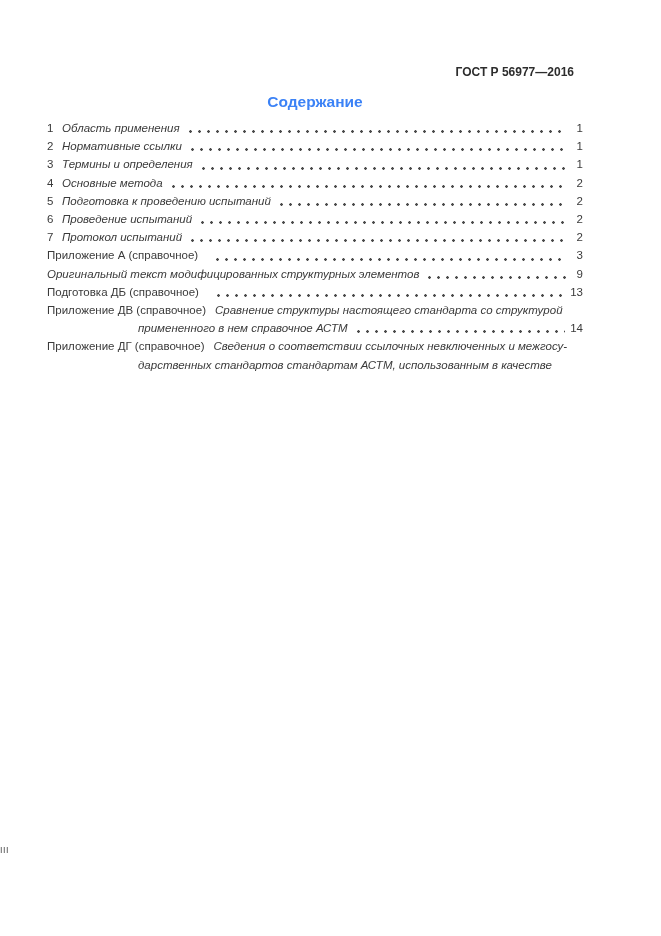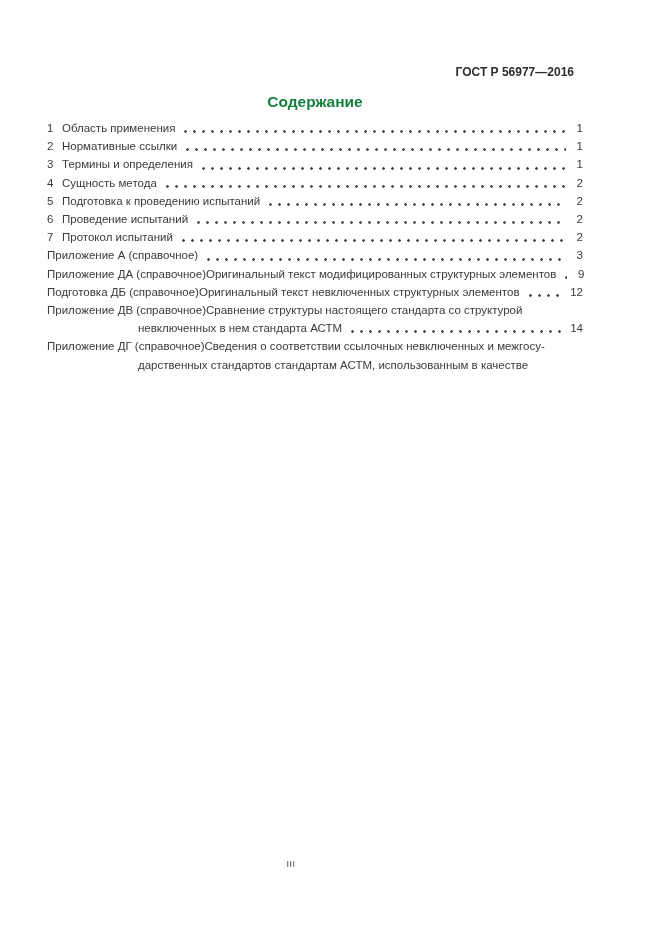--- a/index.html
+++ b/index.html
@@ -15,45 +15,45 @@
   }
   .doc-code {
     position:absolute; top:65px; left:0; right:78px;
     text-align:right;
     font-size:12px; font-weight:bold; color:#2d2d2d;
     line-height:14px;
   }
   .toc-title {
     position:absolute; top:92px; left:47px; width:536px;
     text-align:center;
-    font-size:15.5px; font-weight:bold; color:#15803d;
+    font-size:15.5px; font-weight:bold; color:#3b82f6;
     line-height:20px;
   }
   .toc {
     position:absolute; top:119px; left:47px; width:536px;
     font-size:11.5px; line-height:18.2px; color:#3a3a3a;
   }
   .row { display:flex; align-items:stretch; }
   .num { flex:0 0 15px; }
-  .label { white-space:nowrap; }
-  .text { white-space:nowrap; }
+  .label { white-space:nowrap; margin-right:9px; }
+  .text { white-space:nowrap;font-style:italic; }
   .cont { padding-left:91px; }
   .leader {
     flex:1 1 auto; min-width:8px;
     margin-left:3px; margin-right:5px;
     background-image:radial-gradient(circle, #4a4a4a 1px, rgba(0,0,0,0) 1.45px);
     background-size:9px 2.6px;
     background-repeat:repeat-x;
     background-position:3px 11.2px;
   }
   .page-num { flex:0 0 auto; min-width:12px; text-align:right; white-space:nowrap; }
   .folio {
     position:absolute; top:845px; left:0; right:70px;
-    text-align:center;
-    font-size:9px; letter-spacing:0.5px; color:#4f4f4f;margin-top:14px;
+    text-align:left;
+    font-size:9px; letter-spacing:0.5px; color:#4f4f4f;
   }
 </style>
 </head>
 <body>
 
 <div class="page">
 
   <div class="doc-code">ГОСТ Р 56977—2016</div>
 
   <div class="toc-title">Содержание</div>
@@ -73,21 +73,21 @@
       <span class="page-num">1</span>
     </div>
     <div class="row">
       <span class="num">3</span>
       <span class="text">Термины и определения</span>
       <span class="leader"></span>
       <span class="page-num">1</span>
     </div>
     <div class="row">
       <span class="num">4</span>
-      <span class="text">Сущность метода</span>
+      <span class="text">Основные метода</span>
       <span class="leader"></span>
       <span class="page-num">2</span>
     </div>
     <div class="row">
       <span class="num">5</span>
       <span class="text">Подготовка к проведению испытаний</span>
       <span class="leader"></span>
       <span class="page-num">2</span>
     </div>
     <div class="row">
@@ -103,40 +103,38 @@
       <span class="page-num">2</span>
     </div>
 
     <div class="row">
       <span class="label">Приложение А (справочное)</span>
       <span class="leader"></span>
       <span class="page-num">3</span>
     </div>
 
     <div class="row">
-      <span class="label">Приложение ДА (справочное)</span>
       <span class="text">Оригинальный текст модифицированных структурных элементов</span>
       <span class="leader"></span>
       <span class="page-num">9</span>
     </div>
 
     <div class="row">
       <span class="label">Подготовка ДБ (справочное)</span>
-      <span class="text">Оригинальный текст невключенных структурных элементов</span>
       <span class="leader"></span>
-      <span class="page-num">12</span>
+      <span class="page-num">13</span>
     </div>
 
     <div>
       <div class="row">
         <span class="label">Приложение ДВ (справочное)</span>
         <span class="text">Сравнение структуры настоящего стандарта со структурой</span>
       </div>
       <div class="row cont">
-        <span class="text">невключенных в нем стандарта АСТМ</span>
+        <span class="text">примененного в нем справочное АСТМ</span>
         <span class="leader"></span>
         <span class="page-num">14</span>
       </div>
     </div>
 
     <div>
       <div class="row">
         <span class="label">Приложение ДГ (справочное)</span>
         <span class="text">Сведения о соответствии ссылочных невключенных и межгосу-</span>
       </div>

